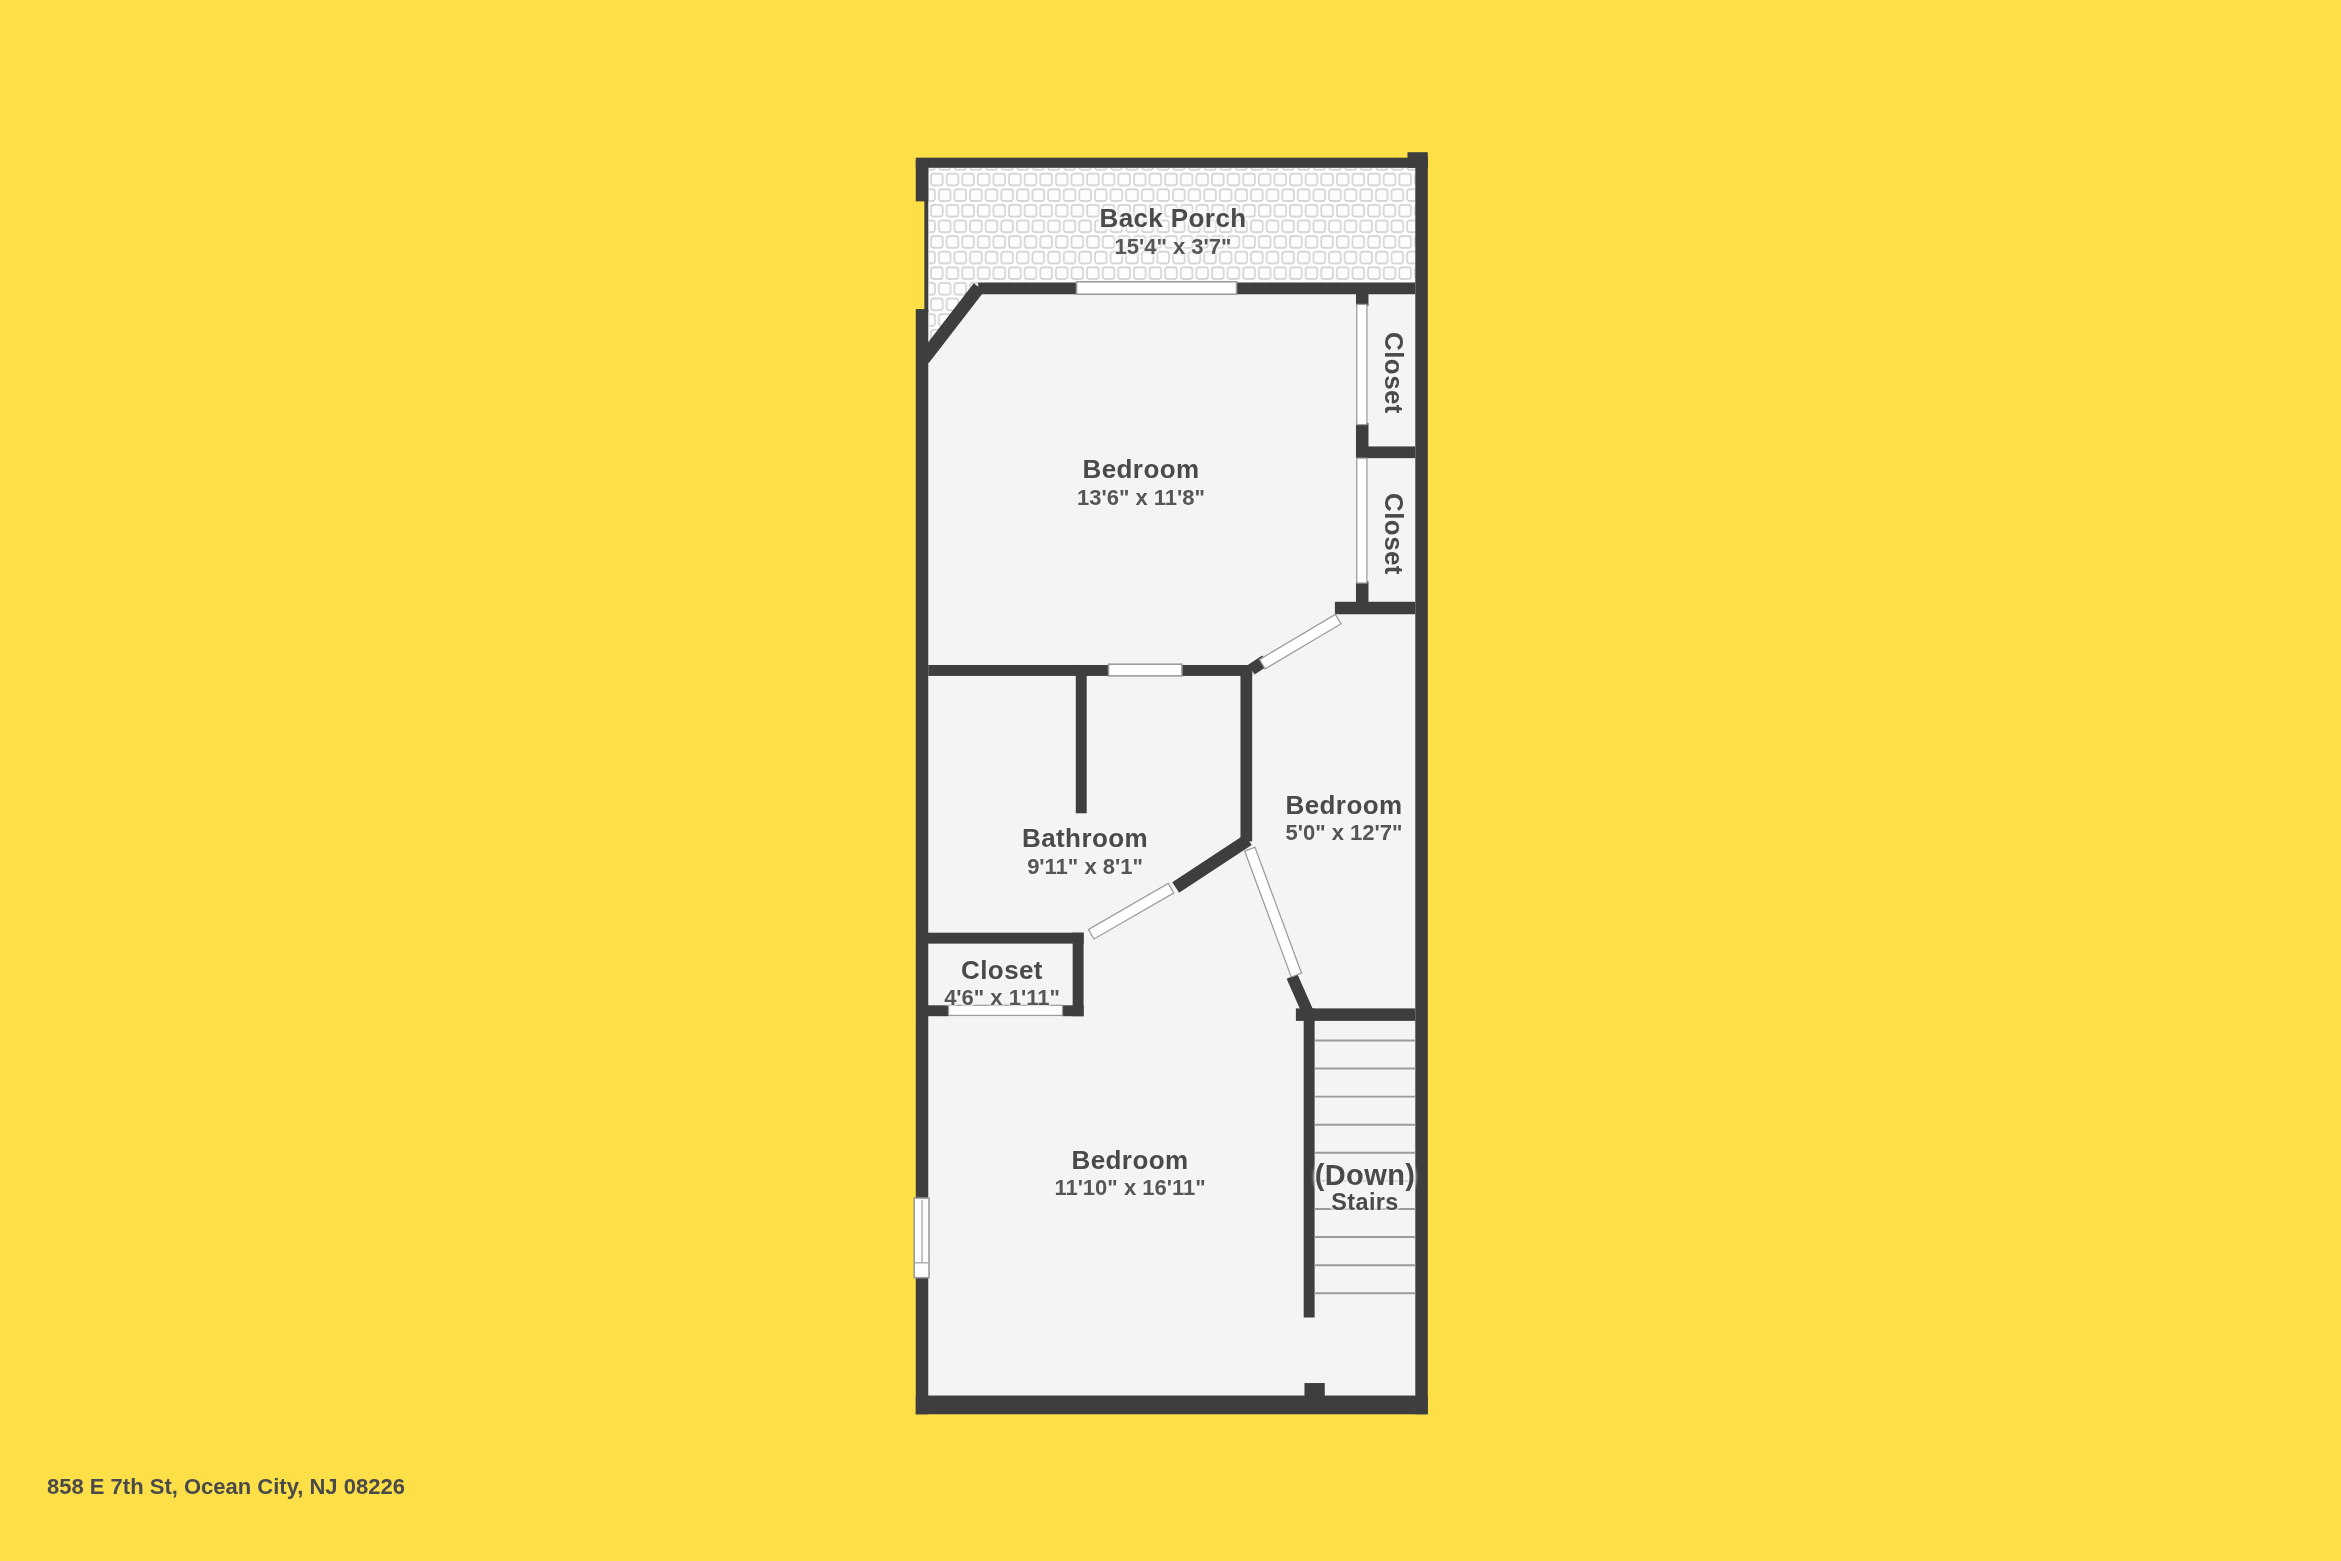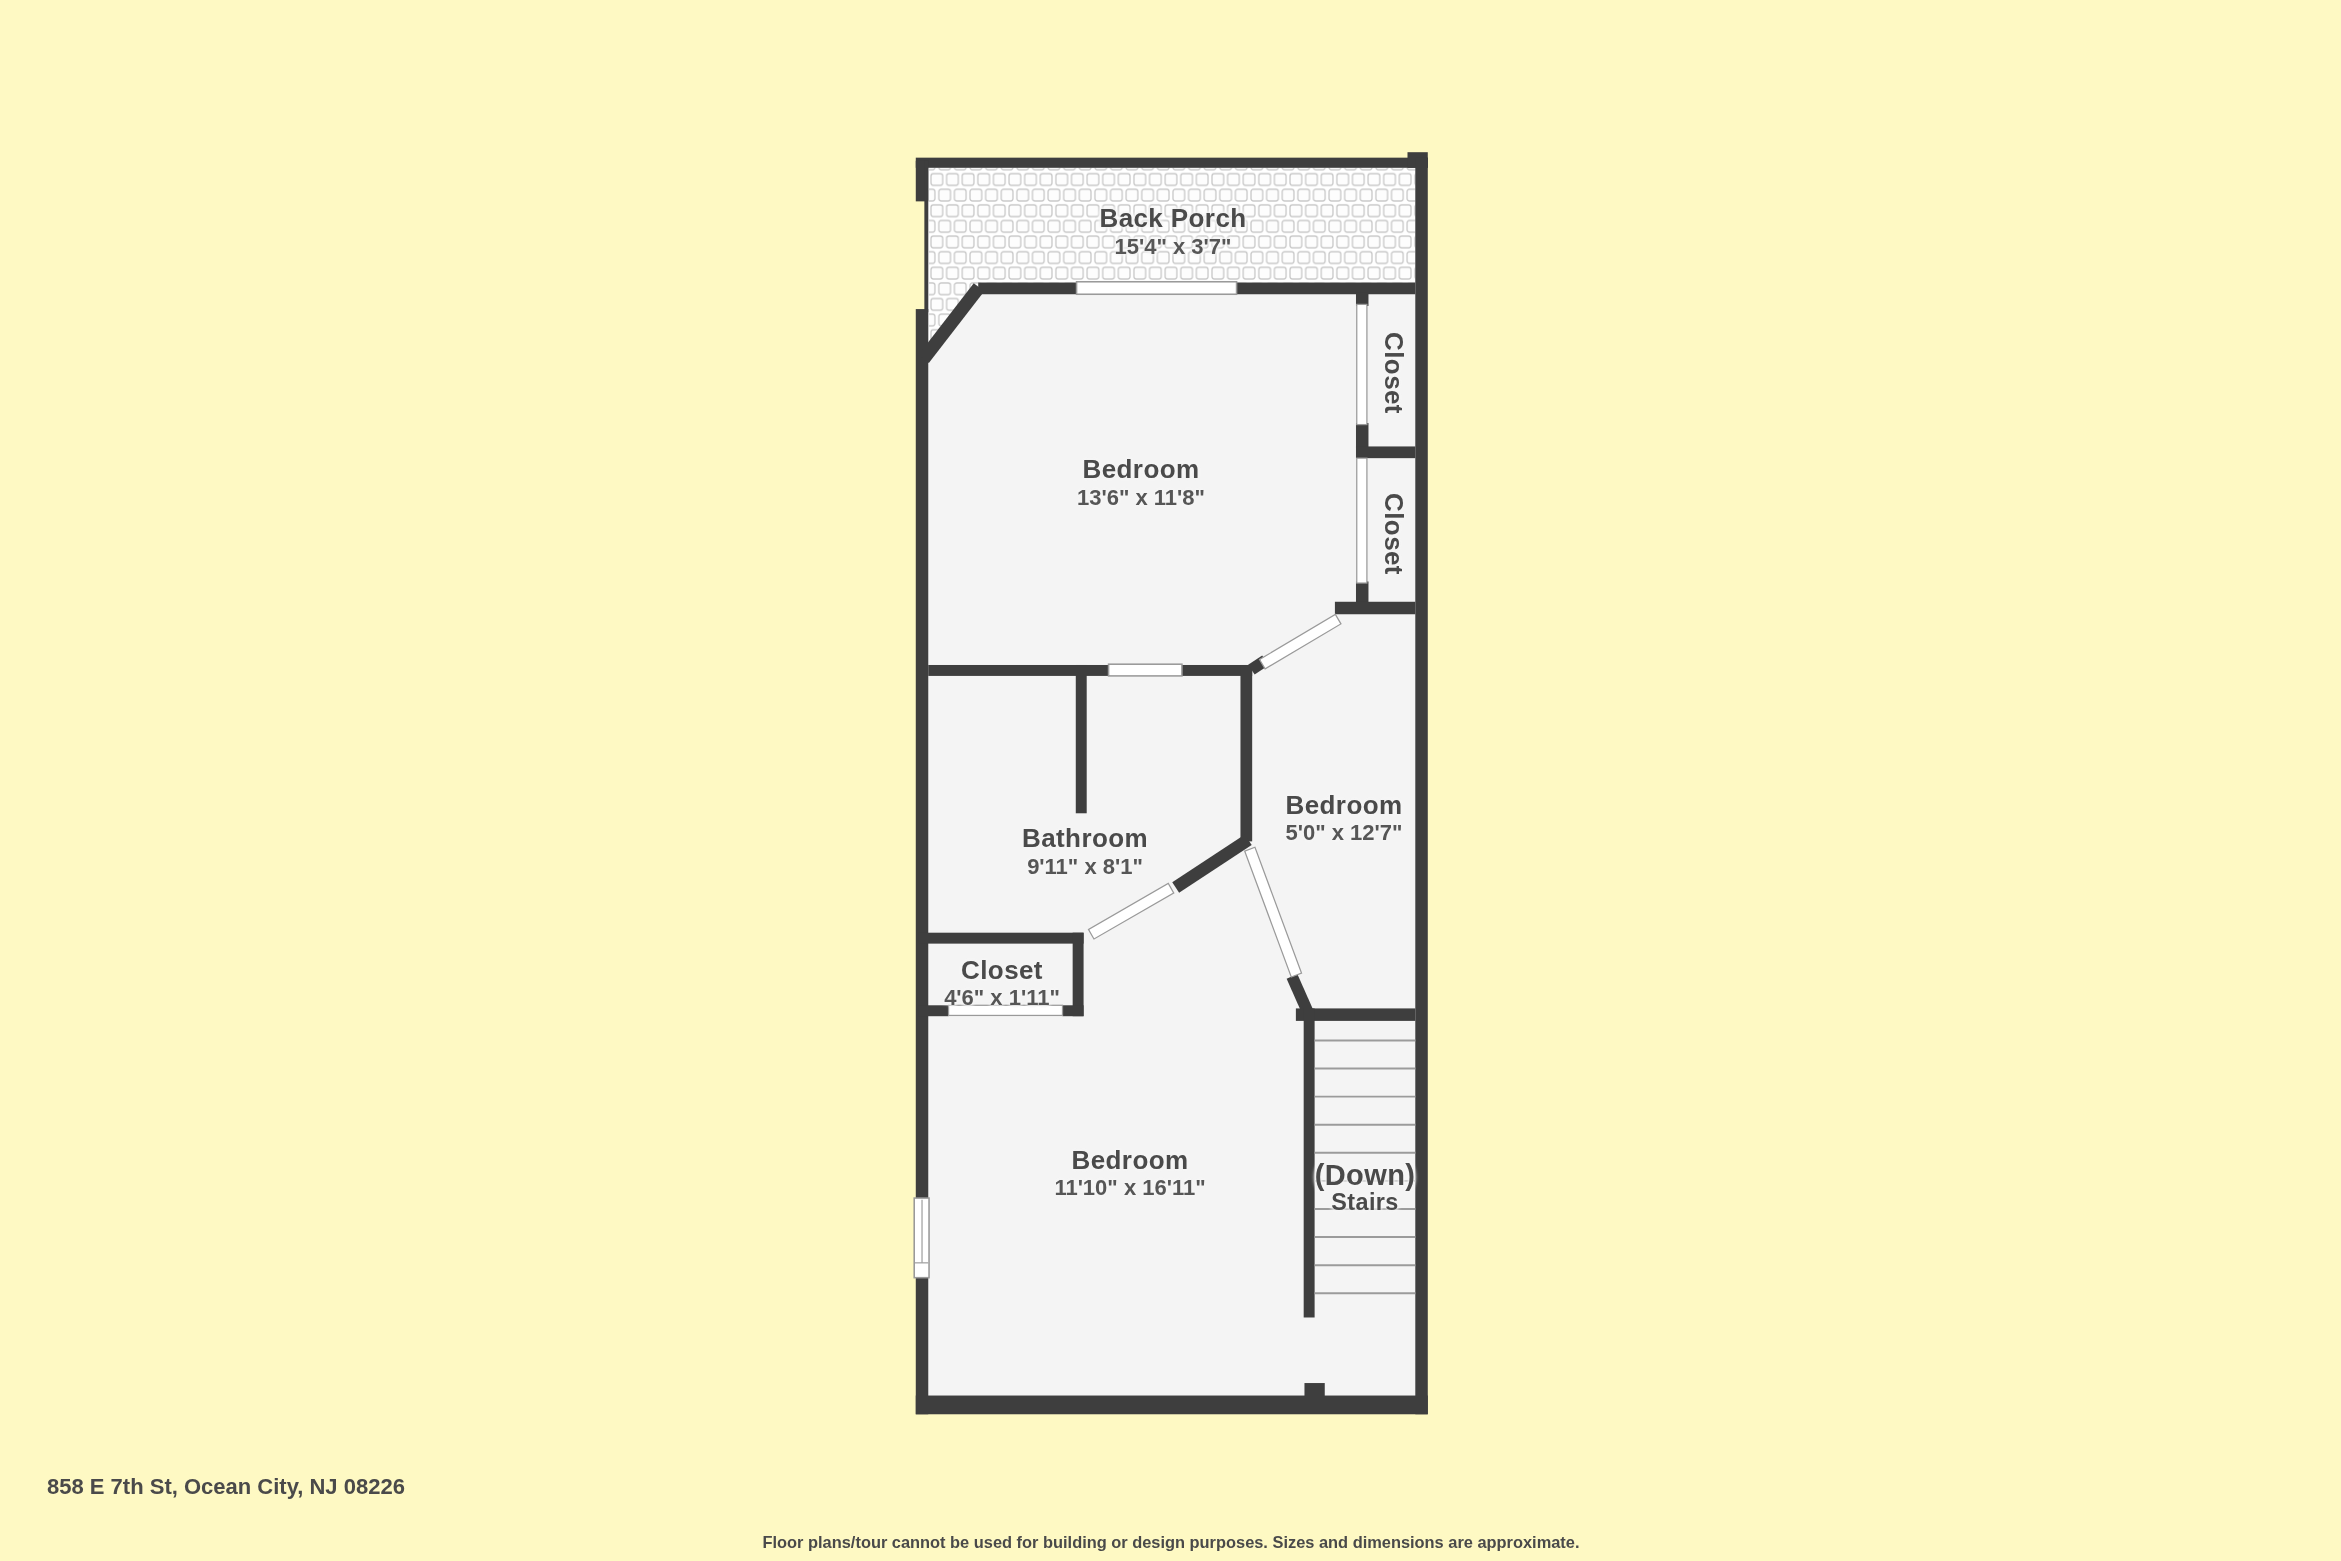--- a/index.html
+++ b/index.html
@@ -8,21 +8,21 @@
     background: #ffffff;
     width: 2342px;
     height: 1561px;
     overflow: hidden;
     font-family: "Liberation Sans", "DejaVu Sans", sans-serif;
   }
   #canvas {
     position: relative;
     width: 2342px;
     height: 1561px;
-    background: #fef9c3;
+    background: #fde047;
   }
   #plan-svg {
     position: absolute;
     left: 0;
     top: 0;
     width: 2342px;
     height: 1561px;
   }
   
   .base   { fill: var(--room-fill); }
@@ -199,16 +199,15 @@
   <div class="lbl room-dims" style="left:1002px; top:998px;">4'6" x 1'11"</div>
 
   <div class="lbl room-name" style="left:1130px; top:1160px;">Bedroom</div>
   <div class="lbl room-dims" style="left:1130px; top:1188px;">11'10" x 16'11"</div>
 
   <div class="lbl room-name" style="left:1365px; top:1202px; font-size:23.4px;">Stairs</div>
   <div class="lbl room-name" style="left:1365px; top:1175px; font-size:29px;">(Down)</div>
 
   <div id="address" class="footer-line">858 E 7th St, Ocean City, NJ 08226</div>
   <div id="floor" class="footer-line">Floor 3</div>
-  <div id="disclaimer">Floor plans/tour cannot be used for building or design purposes. Sizes and dimensions are approximate.</div>
 
 </div>
 
 
 </body></html>

